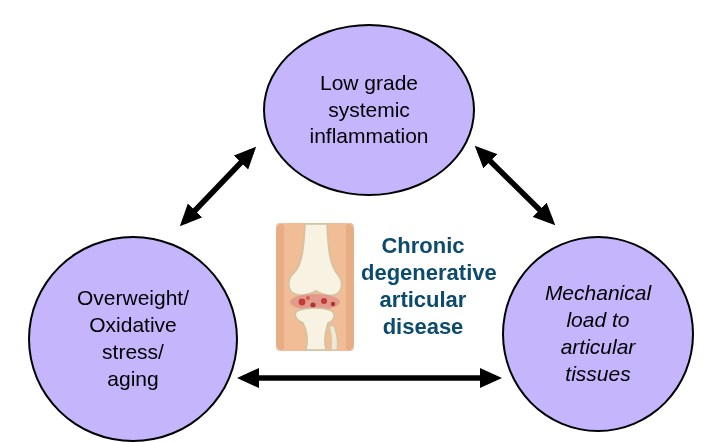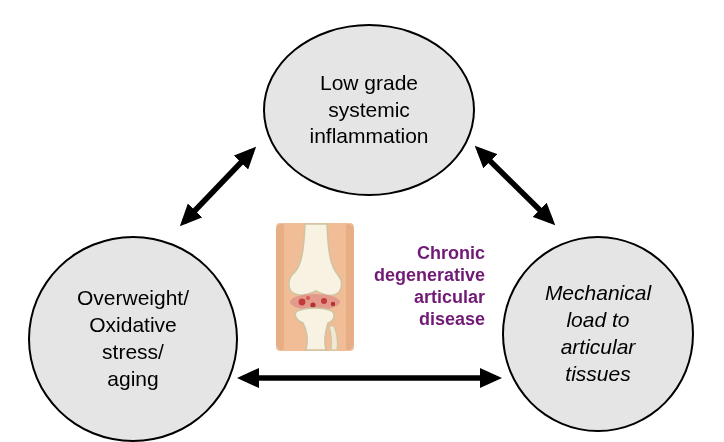--- a/index.html
+++ b/index.html
@@ -18,21 +18,21 @@
   .arrows-layer {
     position: absolute;
     left: 0; top: 0;
     width: 724px; height: 442px;
     pointer-events: none;
   }
   .node {
     position: absolute;
     border: 2.5px solid #000000;
     border-radius: 50%;
-    background: #e5e5e5;
+    background: #c4b5fd;
     display: flex;
     align-items: center;
     justify-content: center;
     text-align: center;
     box-sizing: border-box;
   }
   .node .node-label {
     white-space: pre-line;
     font-size: 21px;
     line-height: 1.28;
@@ -49,26 +49,26 @@
     align-items: center;
   }
   .knee-figure {
     width: 80px;
     height: 130px;
     flex: 0 0 auto;
   }
   .center-label {
     margin-left: 6px;
     width: 124px;
-    text-align: right;
+    text-align: center;
     font-weight: bold;
-    font-size: 18px;
+    font-size: 22px;
     line-height: 1.22;
     white-space: pre-line;
-    color: #701a75;
+    color: #0c4a6e;
   }
 </style>
 </head>
 <body>
 
 <div class="canvas">
 
   <svg class="arrows-layer" viewBox="0 0 724 442" xmlns="http://www.w3.org/2000/svg">
     <defs>
       <marker id="head" markerUnits="userSpaceOnUse" markerWidth="22" markerHeight="20" refX="16" refY="10" orient="auto-start-reverse">

